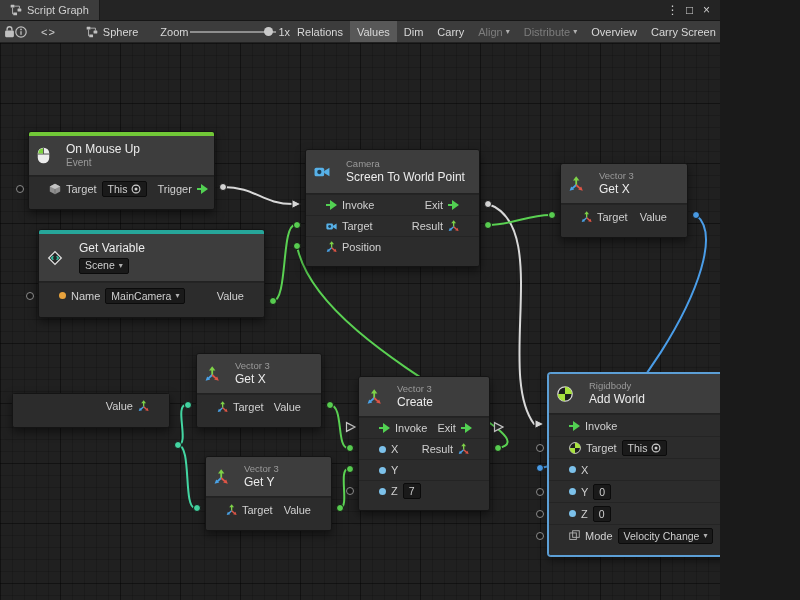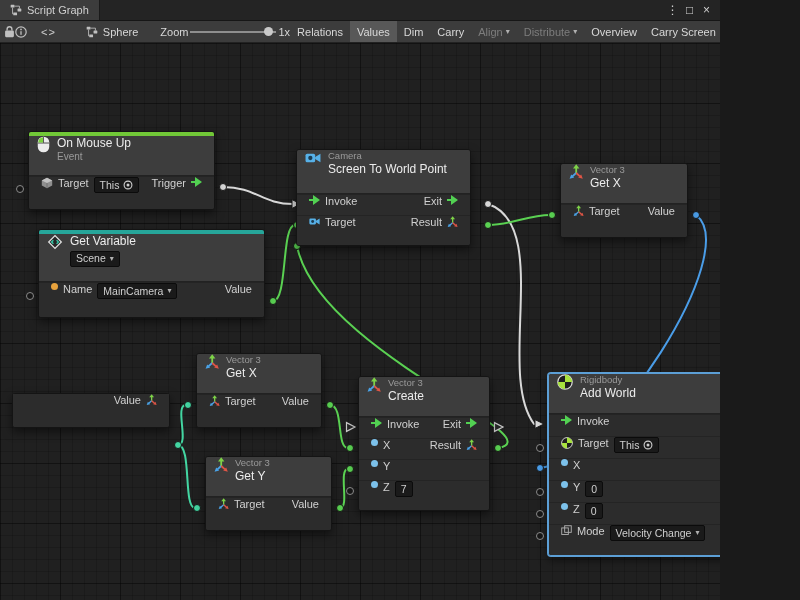--- a/index.html
+++ b/index.html
@@ -46,29 +46,29 @@
   .ep-green{fill:#5ad152;stroke:#161616;stroke-width:1}
   .ep-teal{fill:#43d6a2;stroke:#161616;stroke-width:1}
   .ep-blue{fill:#4a9de8;stroke:#161616;stroke-width:1}
   .ep-hollow{fill:#262626;stroke:#c8c8c8;stroke-width:1.2}
 
   
   .node{position:absolute;z-index:2;background:#2c2c2c;border:1px solid #141414;border-radius:3px;
     box-shadow:0 4px 10px rgba(0,0,0,.5);color:#d8d8d8;font-size:11px}
   .node.selected{border-color:#5c9fd6;box-shadow:0 0 0 1px #5c9fd6,0 4px 10px rgba(0,0,0,.55)}
   .accent{height:4px;border-radius:2px 2px 0 0}
-  .nhead{display:flex;gap:7px;padding:0 8px;height:40px;background:#3d3d3d;
+  .nhead{display:flex;align-items:center;gap:16px;padding:0 8px;height:40px;background:#3d3d3d;
     border-bottom:1px solid #222}
   .node > .nhead:first-child{border-radius:2px 2px 0 0}
   .nhead.h44{height:44px}.nhead.h48{height:48px}
   .htxt{display:flex;flex-direction:column;line-height:1.25}
   .hcat{font-size:9.5px;color:#9a9a9a}
   .htitle{font-size:12px;color:#ececec}
   .hsub{font-size:10px;color:#9a9a9a}
-  .row{position:relative;display:flex;gap:5px;height:21px;padding:0 12px;
+  .row{position:relative;display:flex;align-items:center;gap:5px;height:21px;padding:0 20px;
     border-top:1px solid #242424;background:#2c2c2c}
   .row:first-of-type{border-top:none}
   .r24 .row{height:24px}.r26 .row{height:26px}.r22 .row{height:22px}
   .nfoot{height:9px;background:#2c2c2c;border-radius:0 0 2px 2px}
   .spacer{flex:1}
   .plabel{color:#d0d0d0;white-space:nowrap}
   .pdot{position:absolute;top:50%;margin-top:-4px;width:8px;height:8px;border-radius:50%;
     background:#161616;border:1px solid #8a8a8a}
   .pdot.l{left:-13px}
   .bdot{width:7px;height:7px;border-radius:50%;background:#7cc1ea;flex:none}
@@ -309,21 +309,21 @@
         <span class="chip">
           <span>MainCamera</span>
           <span class="caret">▾</span>
         </span>
         <span class="spacer"></span>
         <span class="plabel">Value</span>
       </div>
       <div class="nfoot"></div>
     </div>
 
-    <div class="node" style="left:296px;top:106px;width:175px">
+    <div class="node" style="left:305px;top:106px;width:175px">
       <div class="nhead h44">
         <svg class="ic" width="16" height="16" viewBox="0 0 15 15">
             <use href="#d-cam"></use>
           </svg>
         <div class="htxt">
           <div class="hcat">Camera</div>
           <div class="htitle">Screen To World Point</div>
         </div>
       </div>
       <div class="row">
@@ -336,20 +336,26 @@
       <div class="row">
         <svg class="ic" width="11" height="11" viewBox="0 0 15 15">
             <use href="#d-cam"></use>
           </svg>
         <span class="plabel">Target</span>
         <span class="spacer"></span>
         <span class="plabel">Result</span>
         <svg class="ic" width="11" height="12" viewBox="0 0 14 16">
             <use href="#d-vec"></use>
           </svg>
+      </div>
+      <div class="row">
+        <svg class="ic" width="11" height="12" viewBox="0 0 14 16">
+            <use href="#d-vec"></use>
+          </svg>
+        <span class="plabel">Position</span>
       </div>
       <div class="nfoot"></div>
     </div>
 
     <div class="node r24" style="left:560px;top:120px;width:128px">
       <div class="nhead">
         <svg class="ic" width="14" height="16" viewBox="0 0 14 16">
             <use href="#d-vec"></use>
           </svg>
         <div class="htxt">

